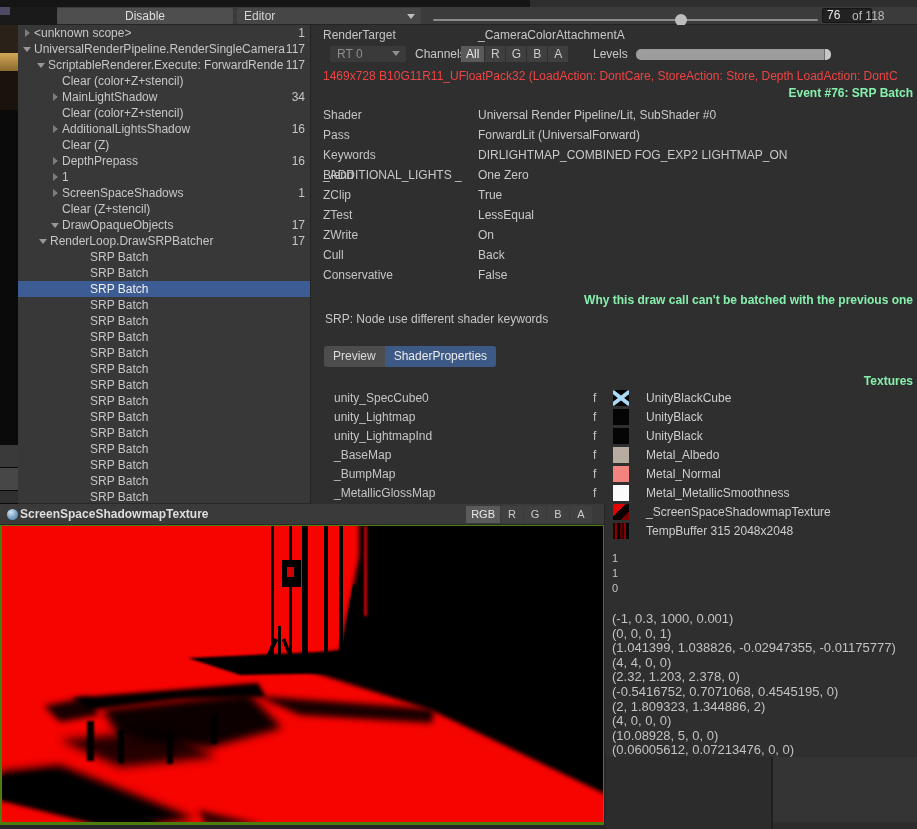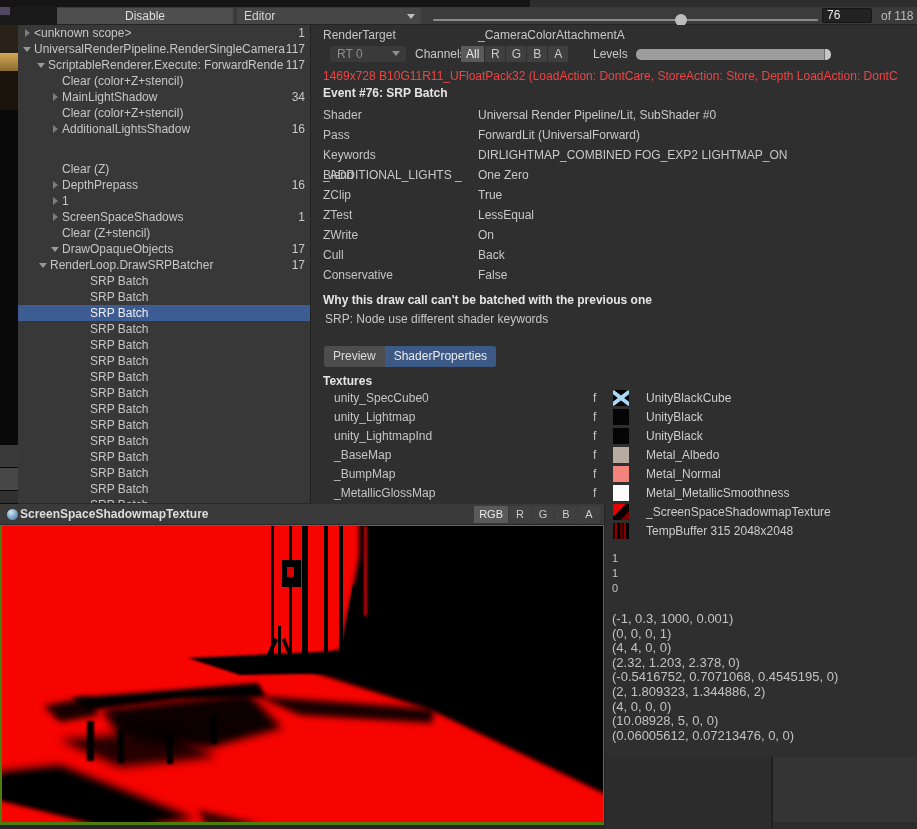--- a/index.html
+++ b/index.html
@@ -12,21 +12,21 @@
   #top-strip-r { left:530px; top:0; width:387px; height:7px; background:#2e2e2e; }
   #toolbar { left:0; top:7px; width:917px; height:18px; background:#3b3b3b; border-bottom:1px solid #242424; }
   #toolbar-dark { left:0; top:0; width:57px; height:18px; background:#1a1a1a; }
   #purple-frag { left:2px; top:-1px; width:10px; height:8px; background:#4f4963; }
   #disable-btn { left:57px; top:1px; width:176px; height:16px; background:#4e4e4e; border-radius:2px; color:#dddddd; text-align:center; line-height:16px; }
   #editor-dd { left:237px; top:1px; width:184px; height:16px; background:#464646; border-radius:2px; color:#d4d4d4; line-height:16px; padding-left:7px; }
   .dd-arrow { position:absolute; right:6px; top:6px; width:0; height:0; border-left:4px solid transparent; border-right:4px solid transparent; border-top:5px solid #bdbdbd; }
   #frame-slider-track { left:433px; top:12px; width:385px; height:2px; background:#8c8c8c; border-radius:1px; }
   #frame-slider-handle { left:675px; top:7px; width:12px; height:12px; background:#bdbdbd; border-radius:50%; }
   #frame-field { left:822px; top:1px; width:50px; height:15px; background:#222222; border:1px solid #151515; border-radius:2px; color:#e8e8e8; line-height:13px; padding-left:4px; }
-  #frame-total { left:881px; top:2px; color:#bdbdbd; }
+  #frame-total { left:852px; top:2px; color:#bdbdbd; }
 
   
   #left-strip { left:0; top:25px; width:18px; height:479px; background:#0a0a0a; }
   #scene-frag { position:absolute; left:0; top:0; width:18px; height:85px; background:#1a130c; }
   #scene-frag .gold { position:absolute; left:0; top:28px; width:18px; height:18px; background:linear-gradient(180deg,#d3a755,#8a6a30); }
   #scene-frag .dark1 { position:absolute; left:0; top:0; width:18px; height:28px; background:#2a2218; }
   .win-frag { position:absolute; left:0; width:18px; }
 
   
   #tree-panel { left:18px; top:25px; width:292px; height:478px; background:#383838; overflow:hidden; }
@@ -44,21 +44,21 @@
   .rowline { position:absolute; left:12px; right:4px; white-space:nowrap; overflow:hidden; }
   #rt-row { top:21px; height:17px; }
   #rt-dd { position:absolute; left:7px; top:0; width:76px; height:16px; background:#3a3a3a; border-radius:2px; color:#8f8f8f; line-height:16px; padding-left:7px; }
   #channels-label { position:absolute; left:92px; top:1px; color:#c8c8c8; }
   #channel-group { position:absolute; left:138px; top:0; display:flex; gap:1px; }
   .chbtn { height:16px; min-width:20px; padding:0 5px; background:#3f3f3f; color:#cccccc; text-align:center; line-height:16px; }
   .chbtn.active { background:#5a5a5a; color:#e8e8e8; }
   #levels-label { position:absolute; left:270px; top:1px; }
   #levels-bar { position:absolute; left:313px; top:3px; width:194px; height:11px; background:#9d9d9d; border-radius:5px; }
   #levels-cap { position:absolute; right:-1px; top:0; width:7px; height:11px; background:#c6c6c6; border-radius:0 5px 5px 0; border-left:1px solid #6c6c6c; }
-  .bold { font-weight:bold; color:#e5e5e5; }
+  .bold { font-weight:bold; color:#86efac;text-align:right; }
   .dlabel { display:inline-block; width:155px; color:#c4c4c4; }
   .drow { height:20px; line-height:20px; }
   #detail-rows { position:absolute; top:80px; left:12px; right:0; }
   #tabs { position:absolute; top:321px; left:13px; display:flex; }
   .tab { height:21px; line-height:21px; padding:0 9px; background:#4d4d4d; color:#dcdcdc; }
   .tab:first-child { border-radius:3px 0 0 3px; }
   .tab:last-child { border-radius:0 3px 3px 0; }
   .tab.active { background:#3d5a87; color:#eaeaea; }
   #texture-rows { position:absolute; top:364px; left:0; right:0; }
   .xrow { position:relative; height:19px; }
@@ -75,21 +75,21 @@
   #float-rows { position:absolute; top:527px; left:301px; font-size:11px; color:#c2c2c2; }
   #float-rows div { height:15px; }
   #vector-rows { position:absolute; top:586px; left:301px; font-size:13px; color:#c2c2c2; }
   #vector-rows div { height:14.6px; white-space:nowrap; }
 
   
   #preview-win { left:0; top:504px; width:605px; height:321px; background:#4d7c0f; border-right:1px solid #262626; z-index:5; }
   #preview-header { position:absolute; left:0; top:0; width:100%; height:21px; background:#3a3a3a; border-bottom:1px solid #2a2a2a; }
   #preview-icon { position:absolute; left:7px; top:5px; width:11px; height:11px; border-radius:50%; background:radial-gradient(circle at 35% 30%,#d3e6f3,#6f9cc0 60%,#47709a); }
   #preview-title { position:absolute; left:20px; top:3px; font-weight:bold; color:#dedede; }
-  #preview-channels { position:absolute; right:4px; top:2px; display:flex; gap:1px; }
+  #preview-channels { position:absolute; right:12px; top:2px; display:flex; gap:1px; }
   .pchbtn { height:17px; min-width:22px; padding:0 5px; background:#404040; color:#cccccc; font-size:11px; text-align:center; line-height:17px; }
   .pchbtn.active { background:#5a5a5a; color:#eaeaea; }
   #preview-image { position:absolute; left:2px; top:22px; width:601px; height:296px; background:#111; }
   #preview-image svg { display:block; width:601px; height:296px; }
   #bottom-strip { left:0; top:825px; width:605px; height:4px; background:#262626; }
 
   
   #br-left { left:606px; top:757px; width:165px; height:72px; background:#2c2c2c; }
   #br-div { left:771px; top:757px; width:2px; height:72px; background:#1f1f1f; }
   #br-right { left:773px; top:757px; width:144px; height:65px; background:#343434; }
@@ -154,21 +154,21 @@
     <div class="trow" style="padding-left: 32px;">
     <span class="arr"></span>
     <span class="tlabel">Clear (color+Z+stencil)</span>
     <span class="tcount"></span>
   </div>
     <div class="trow" style="padding-left: 32px;">
     <span class="arr tri-c"></span>
     <span class="tlabel">AdditionalLightsShadow</span>
     <span class="tcount">16</span>
   </div>
-    <div class="trow" style="padding-left: 32px; margin-top: 24px;">
+    <div class="trow" style="padding-left: 32px;">
     <span class="arr"></span>
     <span class="tlabel">Clear (Z)</span>
     <span class="tcount"></span>
   </div>
     <div class="trow" style="padding-left: 32px;">
     <span class="arr tri-c"></span>
     <span class="tlabel">DepthPrepass</span>
     <span class="tcount">16</span>
   </div>
     <div class="trow" style="padding-left: 32px;">
@@ -393,20 +393,21 @@
   </div>
     </div>
   <div id="float-rows">
       <div>1</div>
       <div>1</div>
       <div>0</div>
     </div>
   <div id="vector-rows">
       <div>(-1, 0.3, 1000, 0.001)</div>
       <div>(0, 0, 0, 1)</div>
+      <div>(1.041399, 1.038826, -0.02947355, -0.01175777)</div>
       <div>(4, 4, 0, 0)</div>
       <div>(2.32, 1.203, 2.378, 0)</div>
       <div>(-0.5416752, 0.7071068, 0.4545195, 0)</div>
       <div>(2, 1.809323, 1.344886, 2)</div>
       <div>(4, 0, 0, 0)</div>
       <div>(10.08928, 5, 0, 0)</div>
       <div>(0.06005612, 0.07213476, 0, 0)</div>
     </div>
 </div>
 

